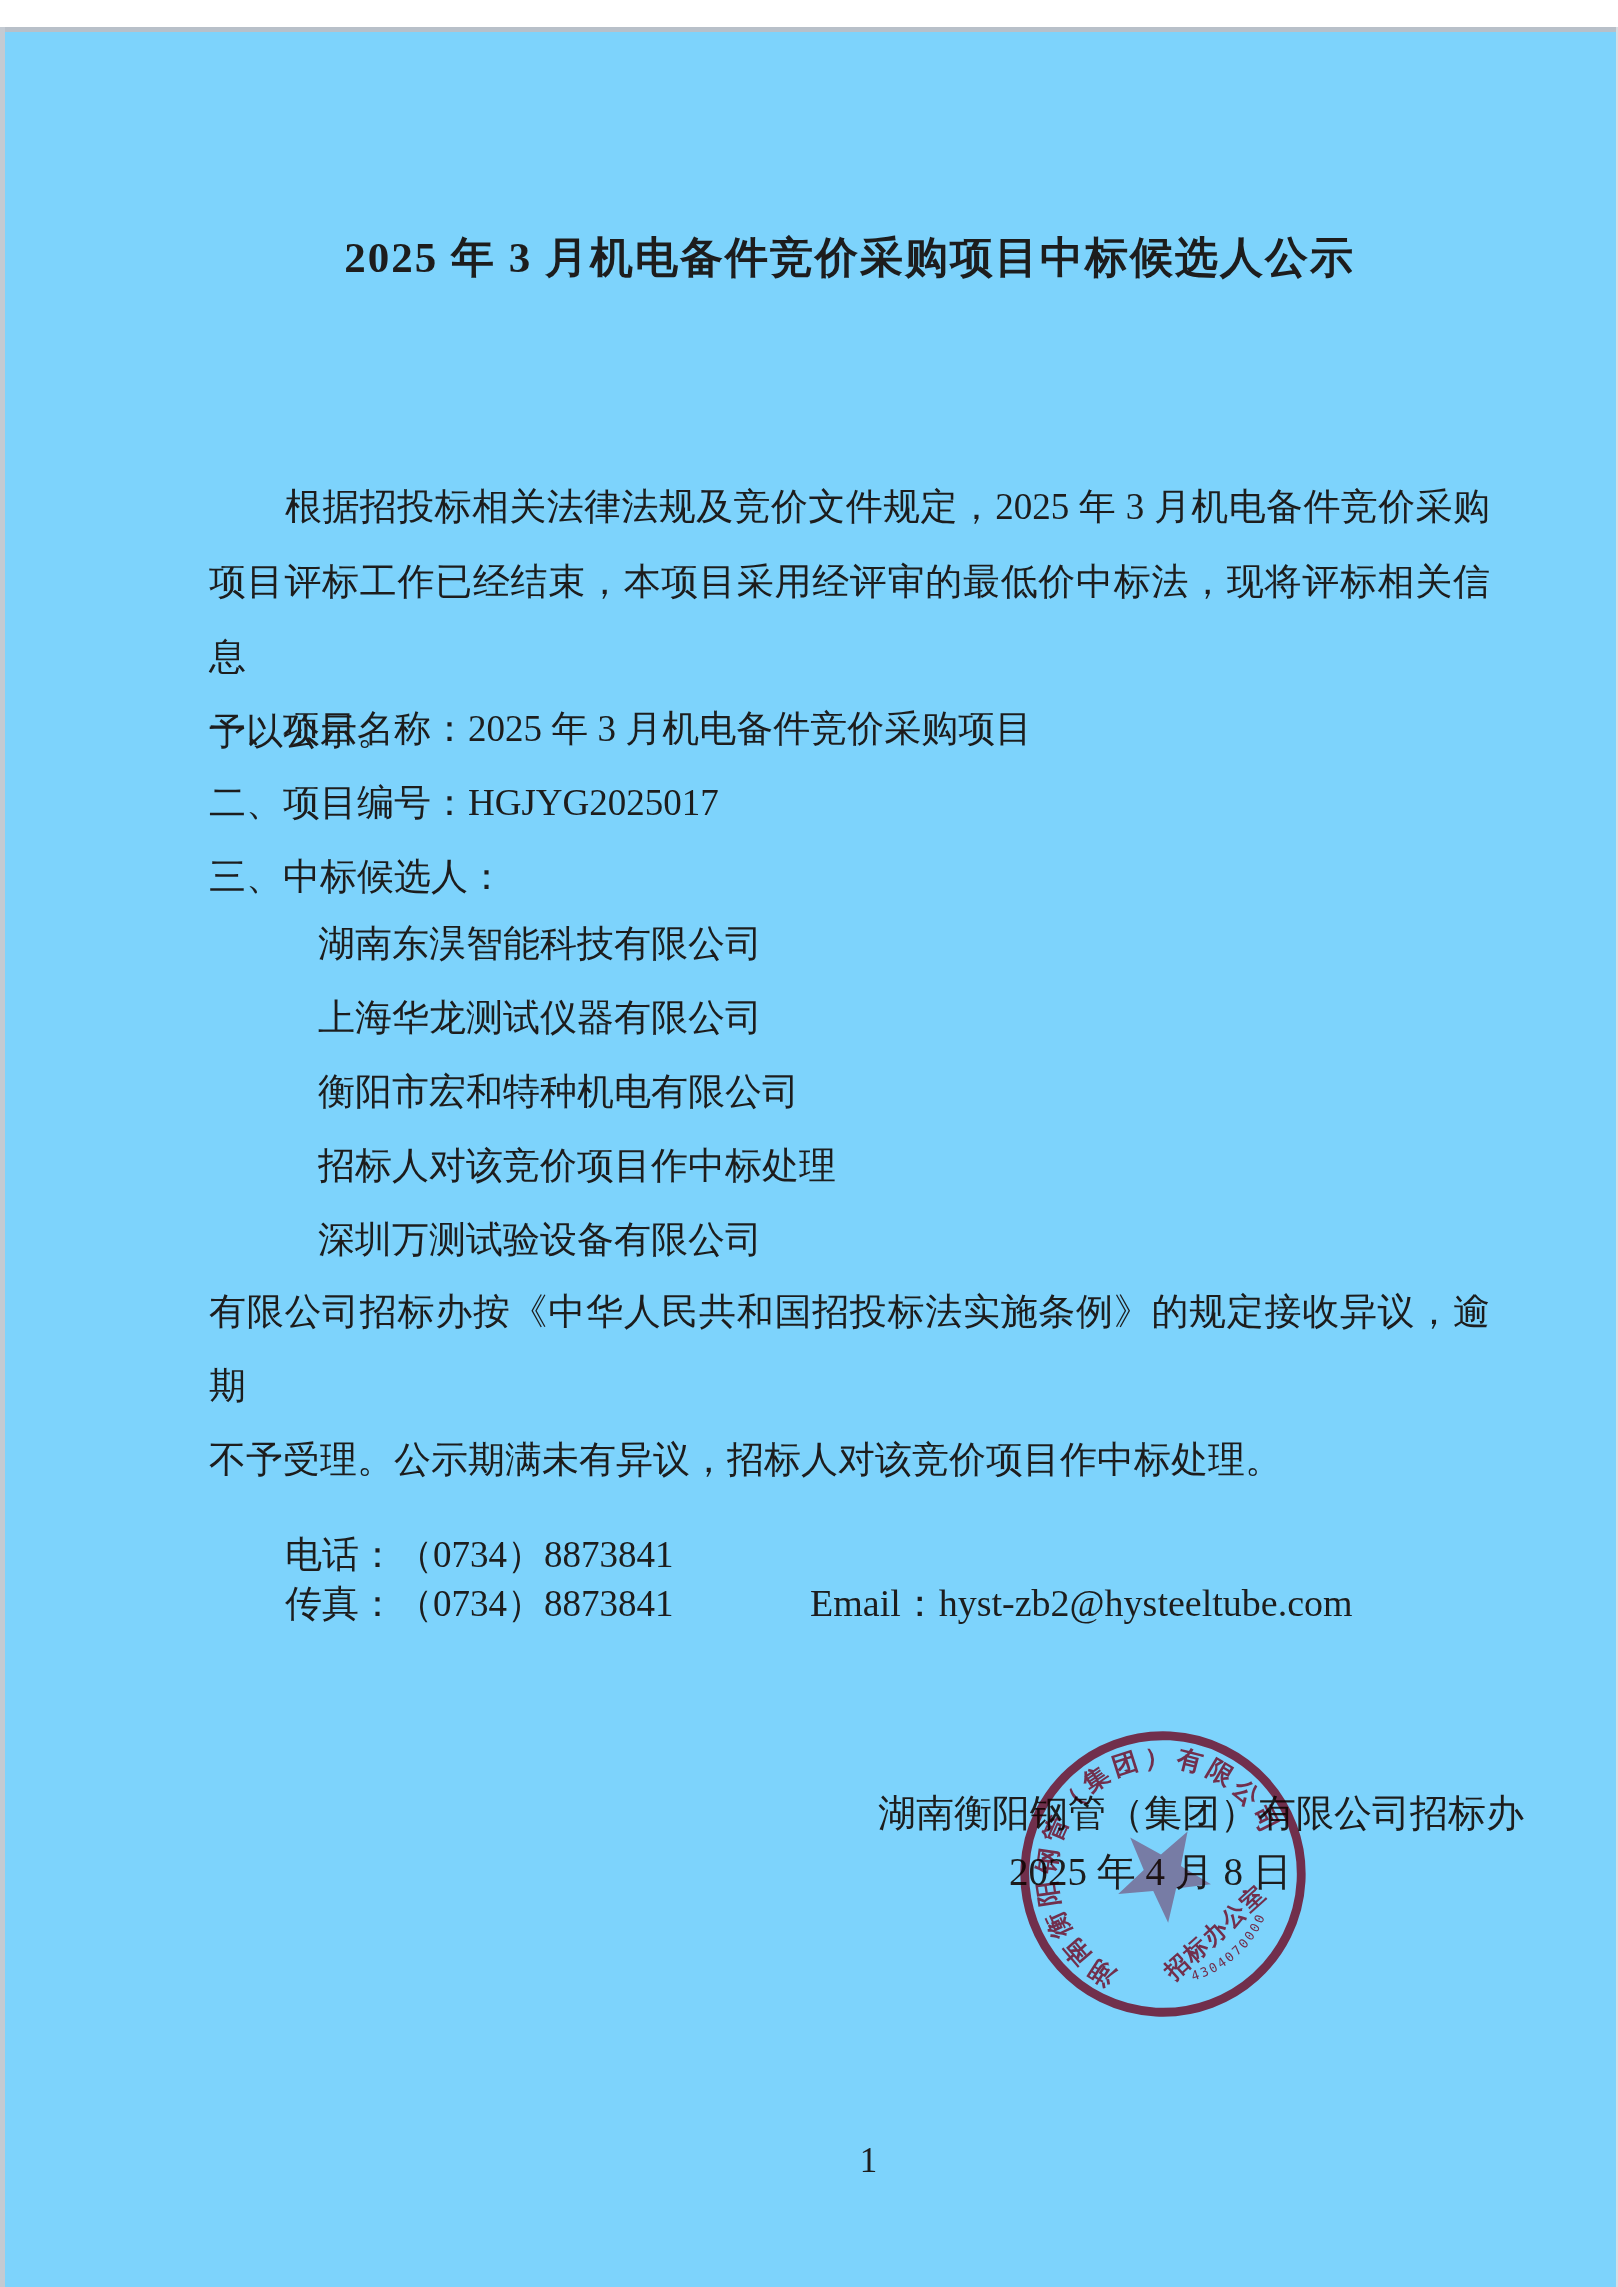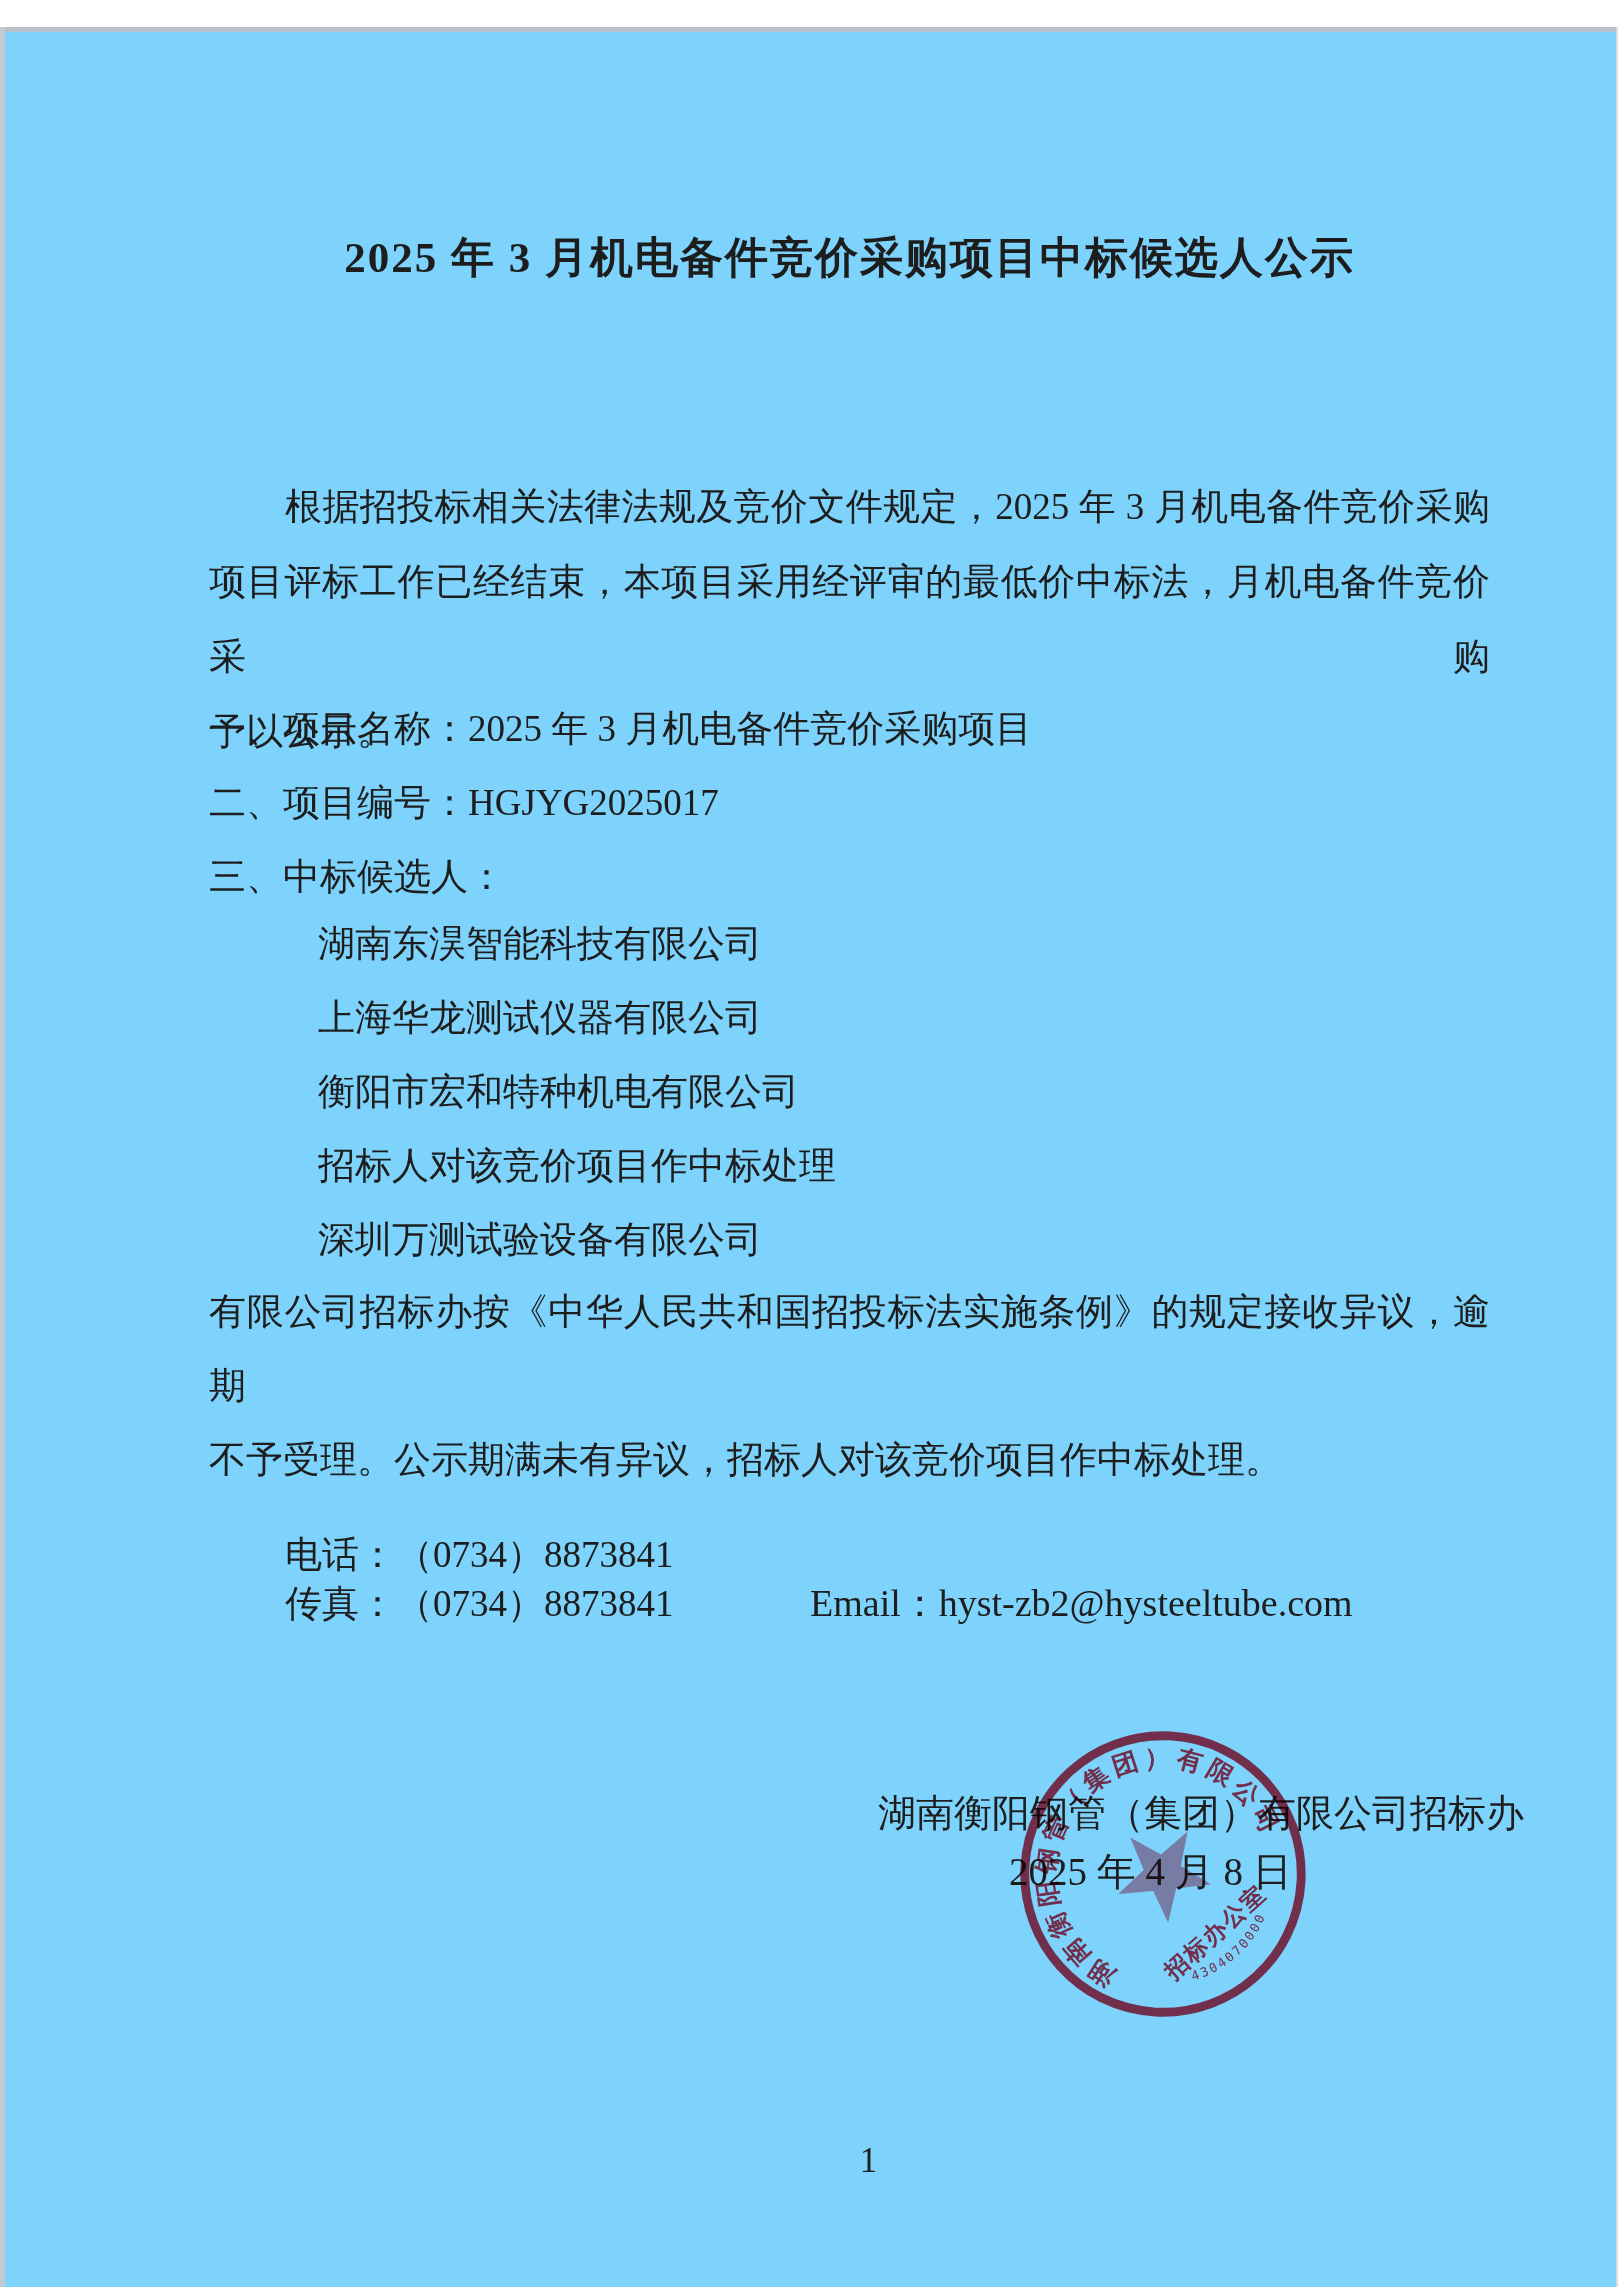--- a/index.html
+++ b/index.html
@@ -50,21 +50,21 @@
 
   <div class="edge edge-top"></div>
   <div class="edge edge-left"></div>
   <div class="edge edge-right"></div>
   <div class="edge edge-bottom"></div>
 
   <div class="title">2025 年 3 月机电备件竞价采购项目中标候选人公示</div>
 
   <div class="block bodytext intro">
     <div class="jfull indent">根据招投标相关法律法规及竞价文件规定，2025 年 3 月机电备件竞价采购</div>
-    <div class="jfull">项目评标工作已经结束，本项目采用经评审的最低价中标法，月机电备件竞价采购</div>
+    <div class="jfull">项目评标工作已经结束，本项目采用经评审的最低价中标法，现将评标相关信息</div>
     <div>予以公示。</div>
   </div>
 
   <div class="block bodytext items">
     <div>一、项目名称：2025 年 3 月机电备件竞价采购项目</div>
     <div>二、项目编号：HGJYG2025017</div>
     <div>三、中标候选人：</div>
   </div>
 
   <div class="cands">

